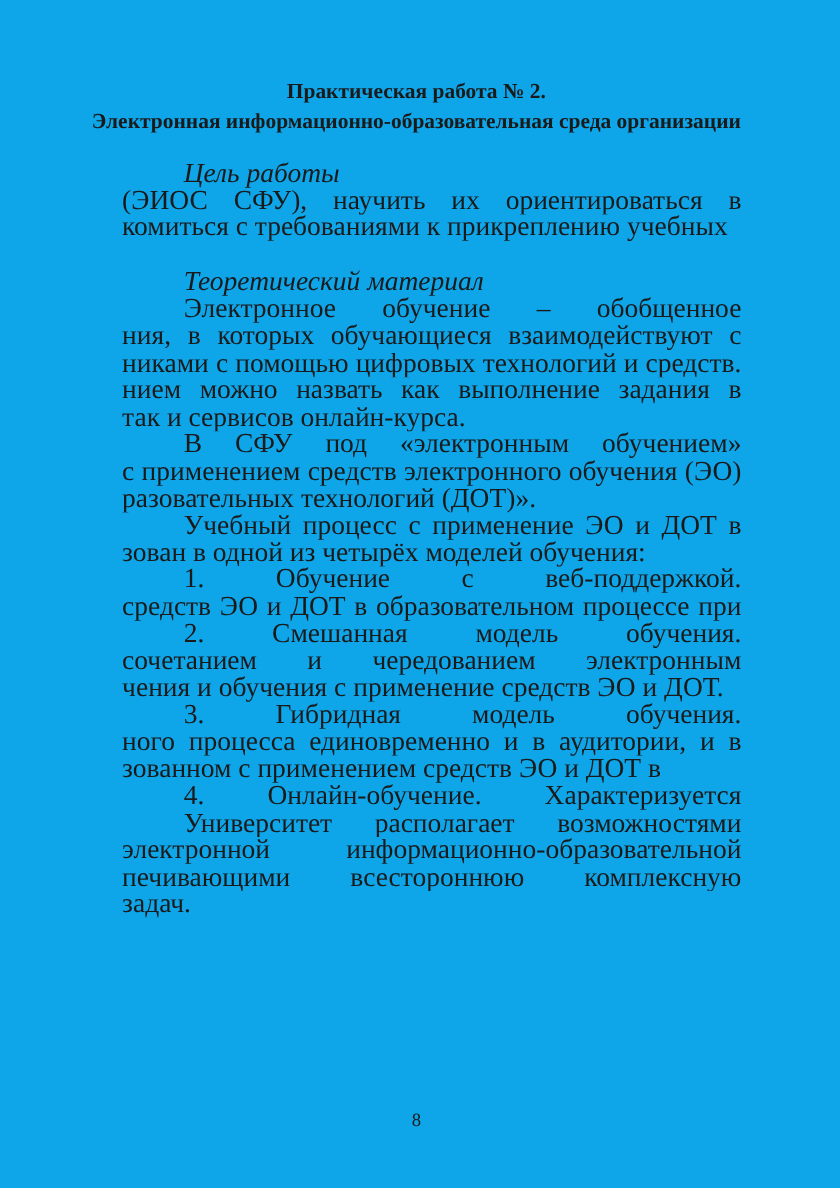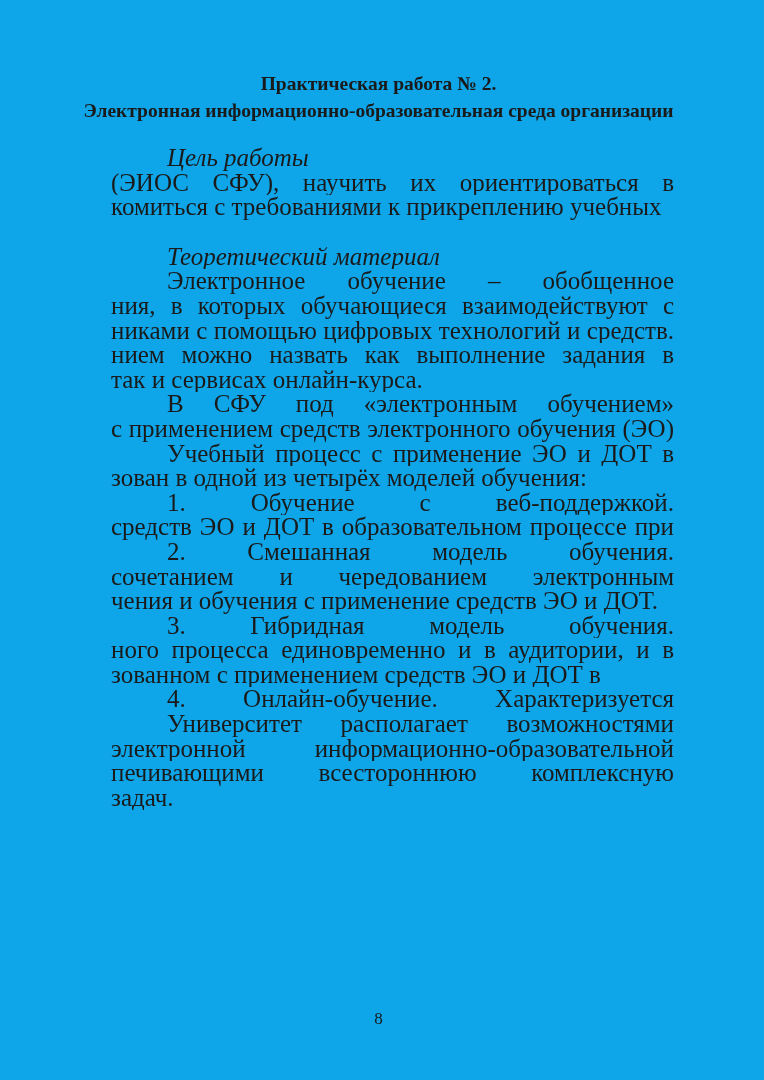--- a/index.html
+++ b/index.html
@@ -92,25 +92,26 @@
           <div class="bodyline j">(ЭИОС СФУ), научить их ориентироваться в системе «Мой СФУ» и озна-</div>
           <div class="bodyline last">комиться с требованиями к прикреплению учебных работ.</div>
         </div>
         <div class="gap-section"></div>
         <div class="bodyline heading first">Теоретический материал</div>
         <div>
           <div class="bodyline first j">Электронное обучение – обобщенное наименование систем обуче-</div>
           <div class="bodyline j">ния, в которых обучающиеся взаимодействуют с педагогическими работ-</div>
           <div class="bodyline j">никами с помощью цифровых технологий и средств. Электронным обуче-</div>
           <div class="bodyline j">нием можно назвать как выполнение задания в виртуальной лаборатории,</div>
-          <div class="bodyline last">так и сервисах онлайн-курса.</div>
+          <div class="bodyline last">так и сервисов онлайн-курса.</div>
         </div>
         <div>
           <div class="bodyline first j">В СФУ под «электронным обучением» подразумевают «обучение</div>
           <div class="bodyline j">с применением средств электронного обучения (ЭО) и дистанционных об-</div>
+          <div class="bodyline last">разовательных технологий (ДОТ)».</div>
         </div>
         <div>
           <div class="bodyline first j">Учебный процесс с применение ЭО и ДОТ в СФУ может быть реали-</div>
           <div class="bodyline last">зован в одной из четырёх моделей обучения:</div>
         </div>
         <div>
           <div class="bodyline first j">1. Обучение с веб-поддержкой. Характеризуется использование</div>
           <div class="bodyline j">средств ЭО и ДОТ в образовательном процессе при организации и/ или ре-</div>
         </div>
         <div>

